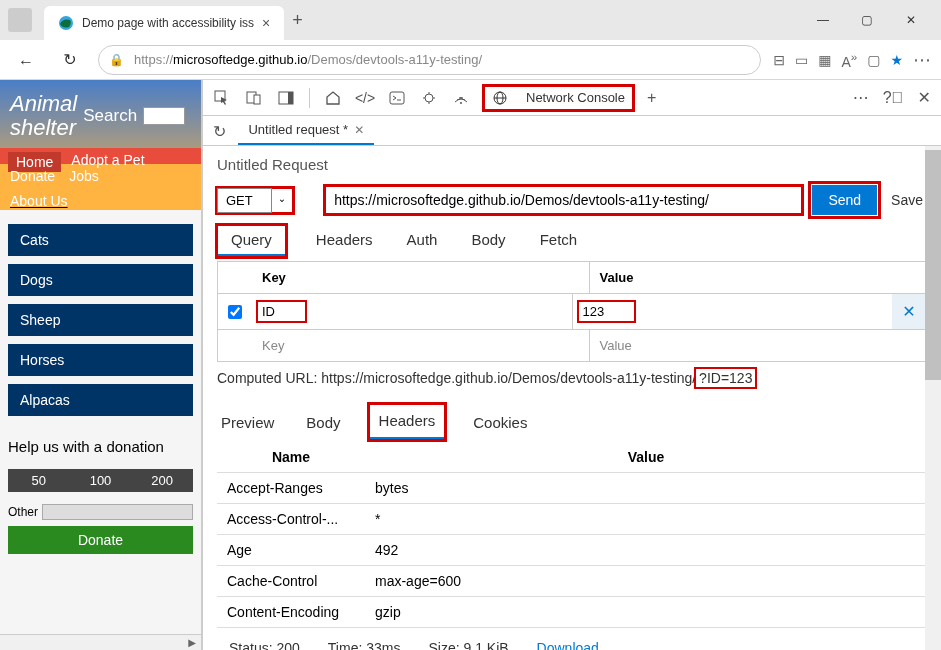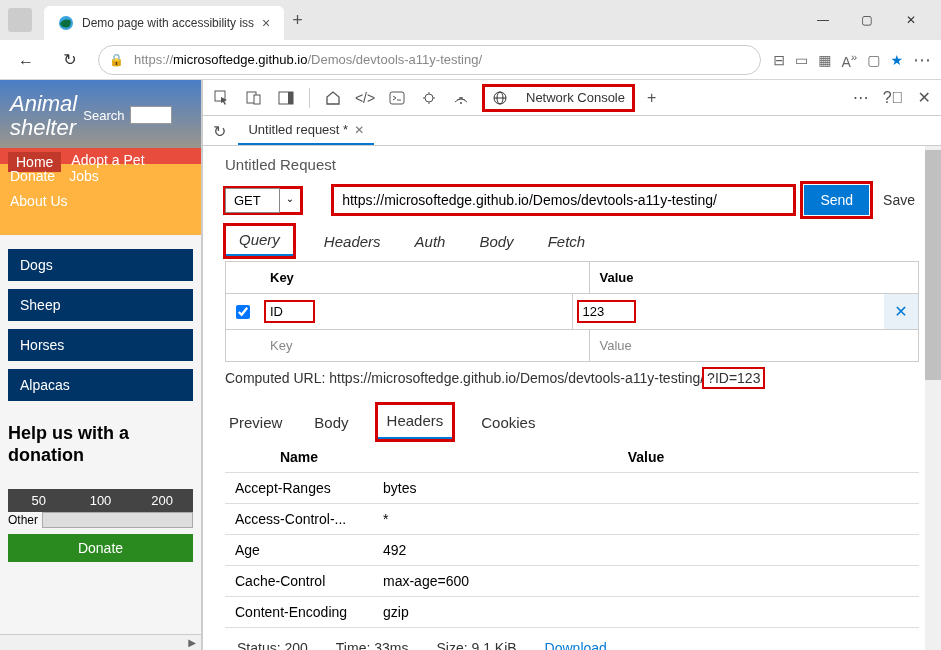--- a/index.html
+++ b/index.html
@@ -27,31 +27,31 @@
 .favorites-icon { color: #0078d4; }
 .menu-dots { font-size: 18px; }
 
 .main { display: flex; height: 570px; background: #0f766e; }
 
 
 .page-left { width: 201px; background: #f5f5f5; overflow: hidden; display: flex; flex-direction: column; position: relative; }
 .page-header { background: linear-gradient(to bottom, #4a7ec7, #ffb340); padding: 12px 10px; }
 .page-title { color: #fff; font-size: 22px; font-family: Georgia, serif; font-style: italic; line-height: 1.1; }
 .search-row { display: flex; align-items: center; gap: 6px; margin-top: -6px; }
-.search-label { color: #fff; font-size: 13px; margin-left: auto; }
+.search-label { color: #fff; font-size: 17px; margin-left: auto; }
 .search-input { width: 42px; height: 18px; border: 1px solid #999; }
 .nav-link { color: #fff; font-size: 14px; text-decoration: none; }
 .nav-home { background: #e74c3c; padding: 4px 8px; }
 
 .animal-list { padding: 14px 8px; }
 .animal-btn { display: block; background: #003366; color: #fff; border: none; width: 100%; text-align: left; padding: 8px 12px; font-size: 14px; margin-bottom: 8px; cursor: pointer; }
 
 .donation { padding: 0 8px 10px; }
-.donation-title { font-size: 18px; font-weight: bold; margin-bottom: 22px; line-height: 1.2; }
-.amounts { display: flex; margin-bottom: 0; }
+.donation-title { font-size: 15px; font-weight: normal; margin-bottom: 13px; line-height: 1.2; }
+.amounts { display: flex; margin-bottom: 12px; }
 .amount-btn { flex: 1; background: #444; color: #fff; border: none; padding: 4px 0; font-size: 13px; cursor: pointer; }
 .other-row { display: flex; align-items: center; gap: 4px; margin-bottom: 6px; font-size: 12px; }
 .other-input { flex: 1; height: 16px; background: #ddd; border: 1px solid #aaa; }
 .donate-btn { width: 100%; background: #2a8a1f; color: #fff; border: none; padding: 6px 0; font-size: 14px; cursor: pointer; }
 .h-scroll { height: 16px; background: #f0f0f0; border-top: 1px solid #ccc; position: absolute; bottom: 0; left: 0; right: 0; display: flex; }
 .h-scroll-track { flex: 1; background: #f0f0f0; }
 .h-scroll-right { width: 18px; display: flex; align-items: center; justify-content: center; color: #666; font-size: 10px; }
 
 
 .devtools { flex: 1; border-left: 2px solid #ccc; display: flex; flex-direction: column; background: #fff; }
@@ -60,34 +60,34 @@
 .dt-divider { width: 1px; height: 20px; background: #ccc; }
 .dt-tab-netconsole { display: flex; align-items: center; gap: 18px; padding: 4px 8px; white-space: nowrap; font-size: 13px; color: #333; }
 .hl { outline: 3px solid #d40000; outline-offset: -1px; }
 .dt-plus { font-size: 16px; cursor: pointer; }
 .dt-toolbar-right { margin-left: auto; display: flex; gap: 14px; align-items: center; }
 .dt-subtabs { height: 30px; border-bottom: 1px solid #ccc; display: flex; align-items: flex-end; padding: 0 6px; gap: 8px; }
 .dt-refresh { padding: 4px; color: #555; cursor: pointer; }
 .dt-subtab { padding: 6px 10px; font-size: 13px; color: #333; border-bottom: 2px solid #0078d4; display: flex; align-items: center; gap: 6px; }
 .dt-subtab .x { font-size: 12px; color: #777; cursor: pointer; }
 
-.dt-content { padding: 10px 22px; overflow-y: auto; flex: 1; position: relative; }
+.dt-content { padding: 10px 14px; overflow-y: auto; flex: 1; position: relative; }
 .v-scroll { position: absolute; right: 0; top: 0; bottom: 0; width: 16px; display: flex; flex-direction: column; background: #f0f0f0; }
 .v-thumb { background: #c0c0c0; height: 230px; margin-top: 4px; }
 .dt-title { font-size: 15px; color: #555; margin-bottom: 10px; }
 
 .req-row { display: flex; gap: 8px; align-items: center; margin-bottom: 8px; }
 .method-sel { border: 1px solid #888; padding: 4px 18px 4px 8px; font-size: 13px; background: #fff; position: relative; }
 .method-wrap { display: flex; }
 .method-caret { border: 1px solid #888; border-left: none; padding: 4px 6px; font-size: 10px; }
 .url-input { flex: 1; border: 1px solid #888; padding: 5px 8px; font-size: 14px; background: #fff; }
 .send-btn { background: #0078d4; color: #fff; border: none; padding: 7px 16px; font-size: 14px; cursor: pointer; }
 .save-btn { background: none; border: none; font-size: 14px; color: #333; cursor: pointer; padding: 6px 4px; }
 
-.param-tabs { display: flex; gap: 26px; align-items: center; margin-bottom: 4px; font-style: italic; }
+.param-tabs { display: flex; gap: 26px; margin-bottom: 4px; }
 .ptab { font-size: 15px; color: #333; padding: 6px 4px; }
 .ptab.active { border-bottom: 3px solid #0078d4; }
 
 .kv-table { border: 1px solid #ccc; margin-bottom: 8px; }
 .kv-head, .kv-row { display: flex; }
 .kv-head div, .kv-row div:nth-child(1), .kv-row div:nth-child(2), .kv-row div:nth-child(3) { padding: 8px 10px; font-size: 13px; }
 .kv-check { width: 34px; display: flex; align-items: center; justify-content: center; }
 .kv-key { flex: 1; border-right: 1px solid #ccc; }
 .kv-val { flex: 1; }
 .kv-head { border-bottom: 1px solid #ccc; font-weight: bold; background: #fff; }
@@ -171,26 +171,27 @@
         </div>
       </div>
       <div style="background:#e74c3c; margin:8px -10px -12px -10px; display:flex; padding:4px 8px; gap:10px;">
         <span class="nav-link nav-home" style="background:#c0392b;padding:2px 8px;">Home</span>
         <span class="nav-link">Adopt a Pet</span>
       </div>
       <div style="background:#ffb340; margin:0 -10px -12px -10px; padding:4px 10px; display:flex; gap:14px;">
         <span class="nav-link">Donate</span>
         <span class="nav-link">Jobs</span>
       </div>
-      <div style="background:#ffb340; margin:12px -10px -12px -10px; padding:4px 10px 25px;">
+      <div style="background:#ffb340; margin:12px -10px -12px -10px; padding:4px 10px 0;text-decoration:underline;">
         <span class="nav-link">About Us</span>
       </div>
     </div>
 
     <div class="animal-list">
+      <button class="animal-btn">Cats</button>
       <button class="animal-btn">Dogs</button>
       <button class="animal-btn">Sheep</button>
       <button class="animal-btn">Horses</button>
       <button class="animal-btn">Alpacas</button>
     </div>
 
     <div class="donation">
       <div class="donation-title">Help us with a donation</div>
       <div class="amounts">
         <button class="amount-btn">50</button>

